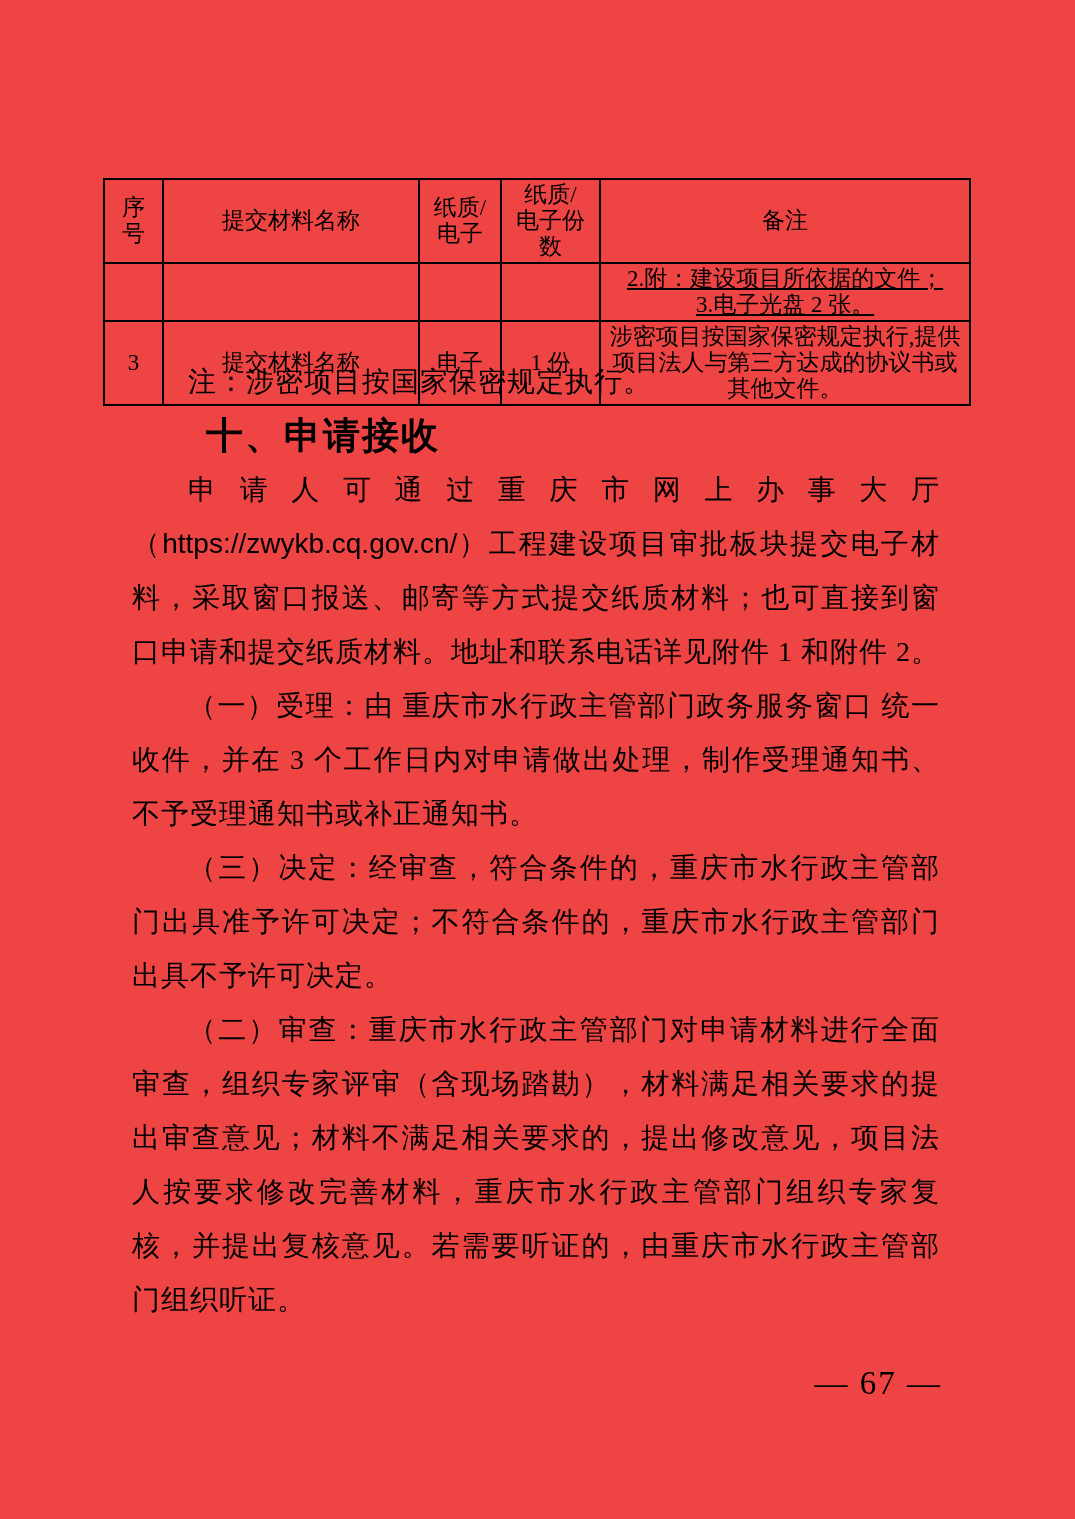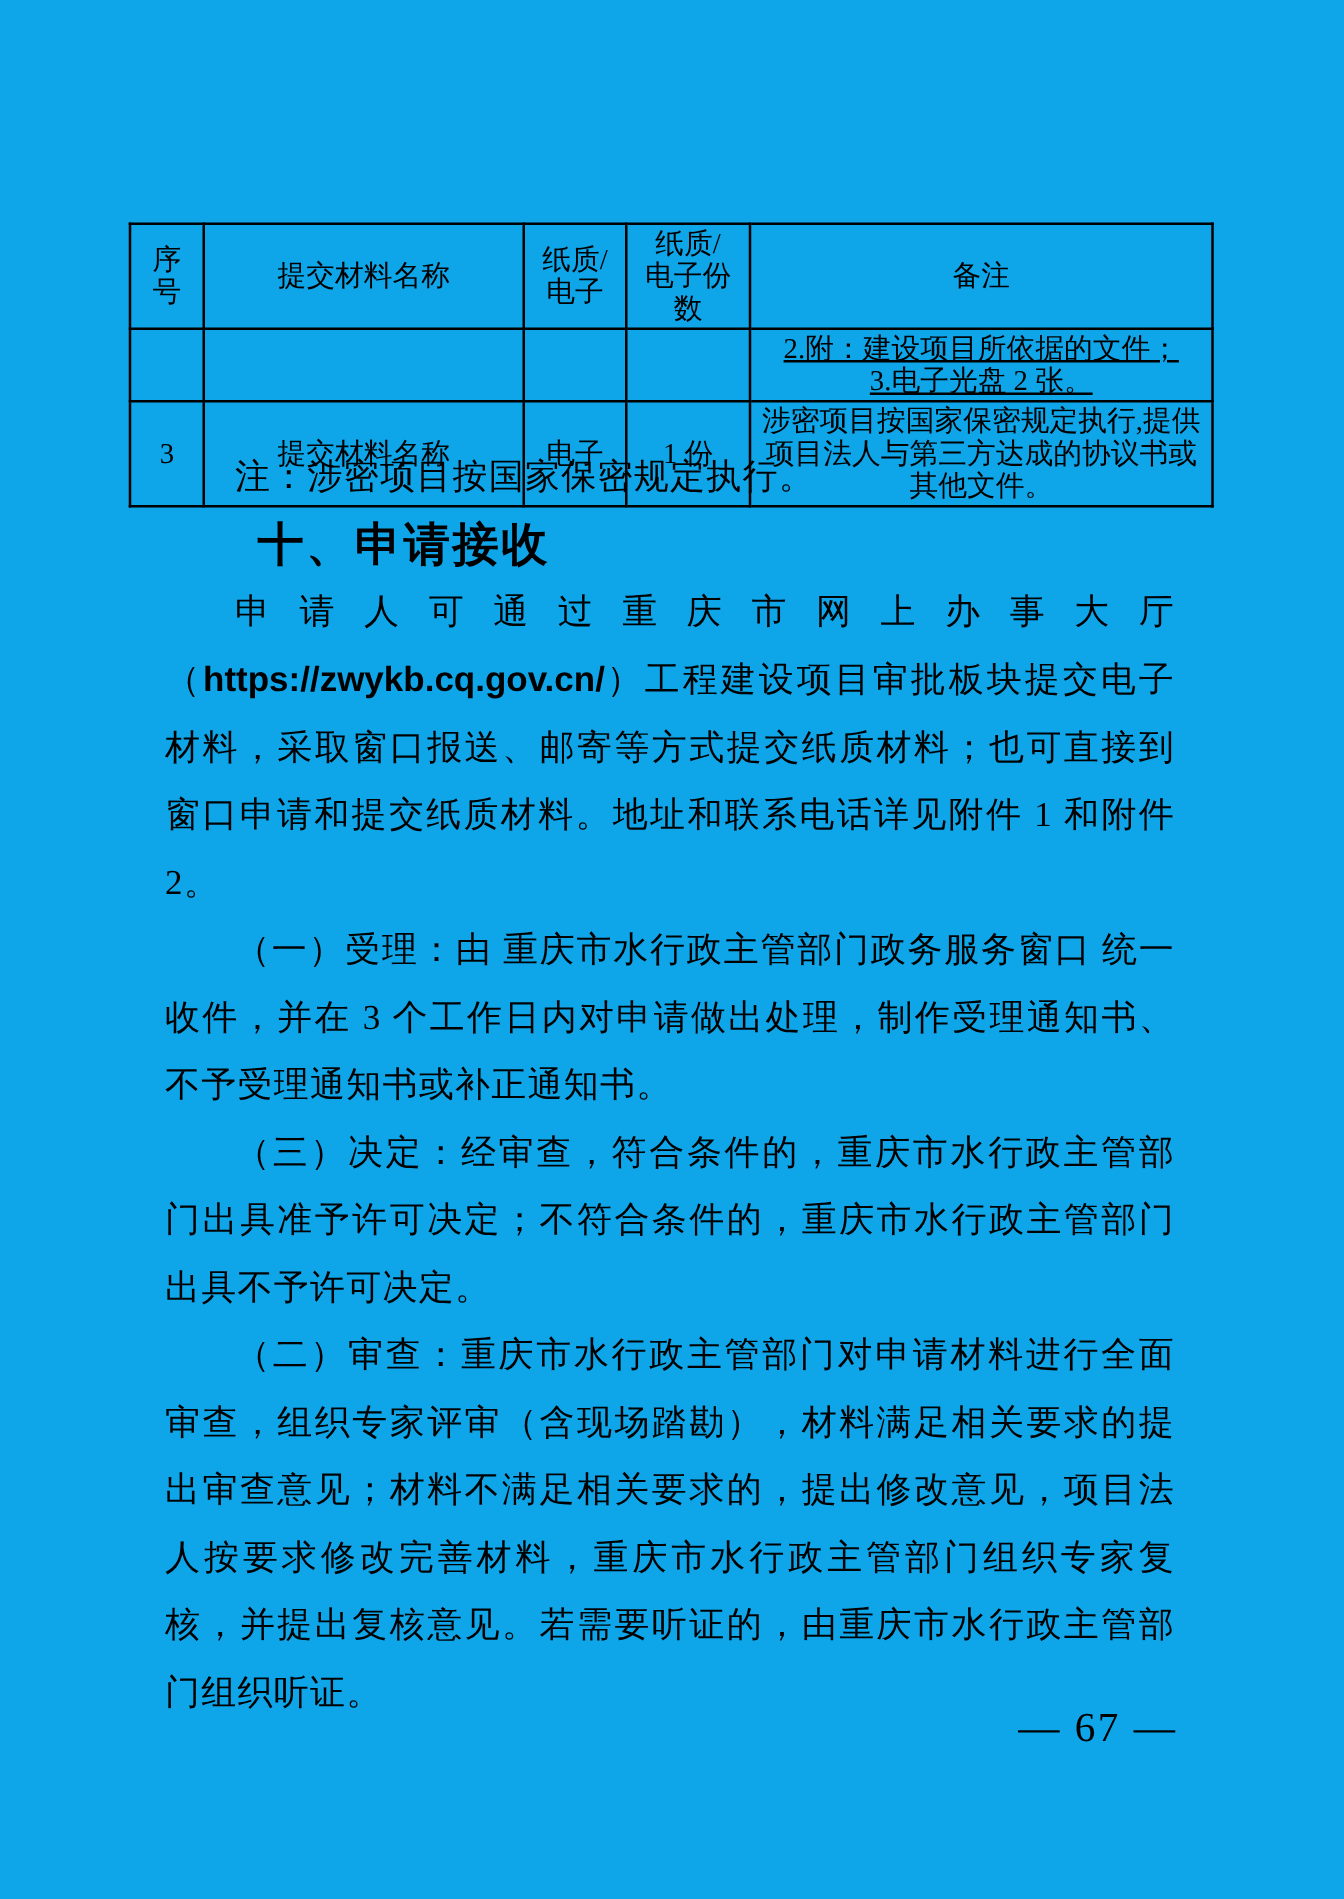--- a/index.html
+++ b/index.html
@@ -1,21 +1,21 @@
 <!DOCTYPE html>
 <html><head>
 <meta charset="utf-8">
 <style>
   * { box-sizing: border-box; }
   html, body { margin: 0; padding: 0; background: #ffffff; }
   .page {
     position: relative;
     width: 1075px;
     height: 1519px;
-    background: #0ea5e9;
+    background: #ef4444;
     color: #000000;
     font-family: "Liberation Serif", "DejaVu Serif", serif;
     overflow: hidden;
   }
 
   
   .materials-table {
     position: absolute;
     left: 103px;
     top: 178px;
@@ -62,21 +62,21 @@
     font-family: "Liberation Sans", "DejaVu Sans", sans-serif;
     font-weight: bold;
     font-size: 37px;
     line-height: 54px;
     text-indent: 2em;
     letter-spacing: 2px;
     text-align: left;
   }
   .latin {
     font-family: "Liberation Sans", "DejaVu Sans", sans-serif;
-    font-weight: bold;
+    font-weight: normal;
     letter-spacing: 0;
   }
 
   
   .page-number {
     position: absolute;
     right: 133px;
     top: 1368px;
     font-size: 33px;
     line-height: 30px;

